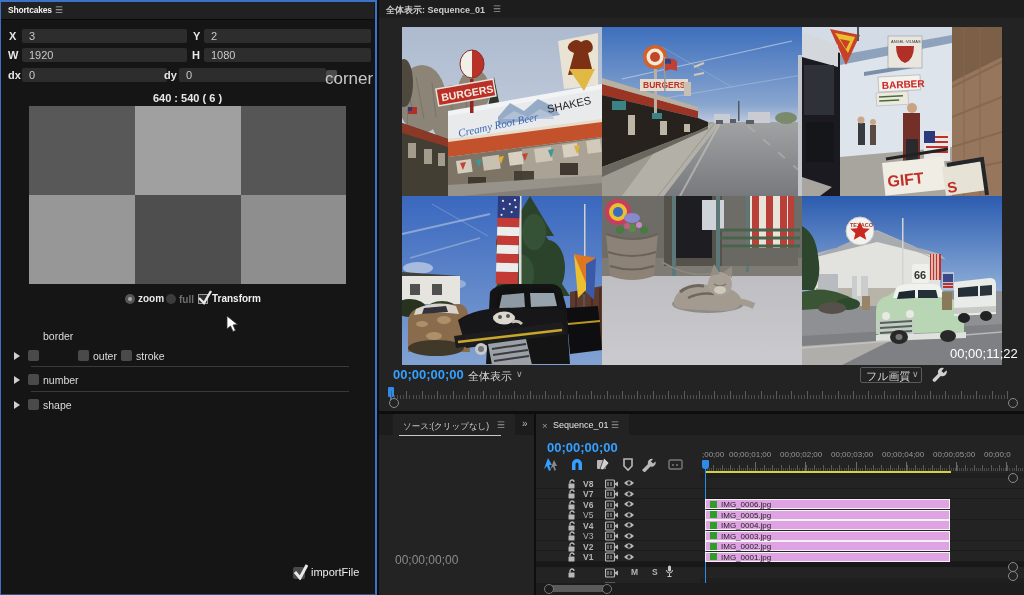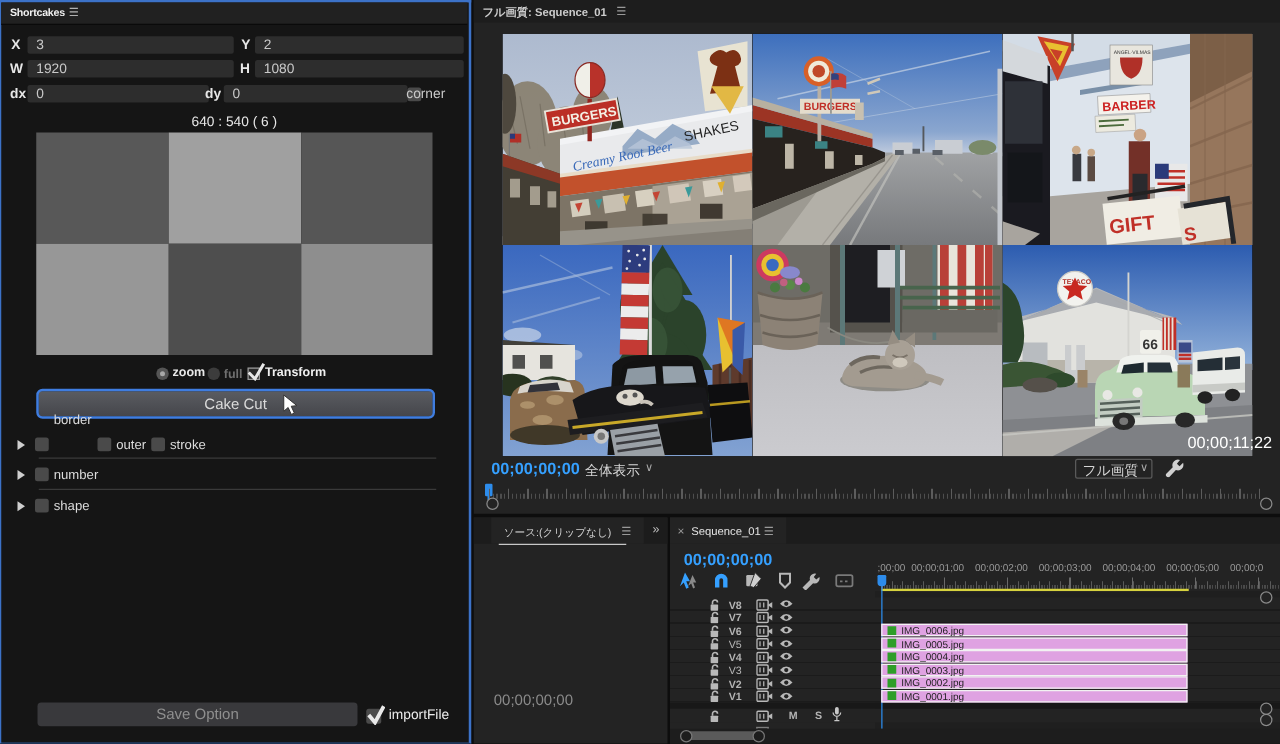--- a/index.html
+++ b/index.html
@@ -25,23 +25,23 @@
   <span class="abs lbl" style="left:7px;top:47px">W</span>
   <div class="abs inp" style="left:21px;top:46px;width:158px">1920</div>
   <span class="abs lbl" style="left:191px;top:47px">H</span>
   <div class="abs inp" style="left:203px;top:46px;width:160px">1080</div>
 
   <span class="abs lbl" style="left:7px;top:67px">dx</span>
   <div class="abs inp" style="left:21px;top:66px;width:138px">0</div>
   <span class="abs lbl" style="left:163px;top:67px">dy</span>
   <div class="abs inp" style="left:178px;top:66px;width:140px">0</div>
   <div class="abs cb" style="left:325px;top:68px"></div>
-  <span class="abs" style="left:324px;top:67px;color:#c9c9c9;font-size:11px">corner</span>
-
-  <div class="abs" style="left:0;top:90px;width:373px;text-align:center;color:#e8e8e8;font-weight:normal;font-size:11px">640 : 540 ( 6 )</div>
+  <span class="abs" style="left:324px;top:67px;color:#c9c9c9;font-size:17px">corner</span>
+
+  <div class="abs" style="left:0;top:90px;width:373px;text-align:center;color:#e8e8e8;font-weight:bold;font-size:11px">640 : 540 ( 6 )</div>
 
   <div class="abs" style="left:28px;top:104px;width:317px;height:178px">
     <div class="abs" style="left:0;top:0;width:106px;height:89px;background:#585858"></div>
     <div class="abs" style="left:106px;top:0;width:106px;height:89px;background:#a0a0a0"></div>
     <div class="abs" style="left:212px;top:0;width:105px;height:89px;background:#565656"></div>
     <div class="abs" style="left:0;top:89px;width:106px;height:89px;background:#979797"></div>
     <div class="abs" style="left:106px;top:89px;width:106px;height:89px;background:#4e4e4e"></div>
     <div class="abs" style="left:212px;top:89px;width:105px;height:89px;background:#8e8e8e"></div>
   </div>
 
@@ -49,21 +49,20 @@
   <div class="abs" style="left:127px;top:295px;width:4px;height:4px;border-radius:50%;background:#a8a8a8"></div>
   <span class="abs" style="left:137px;top:291px;color:#e8e8e8;font-weight:bold;font-size:10px">zoom</span>
   <div class="abs" style="left:165px;top:292px;width:10px;height:10px;border-radius:50%;background:#3c3c3c;box-sizing:border-box"></div>
   <span class="abs" style="left:178px;top:292px;color:#6f6f6f;font-weight:bold;font-size:10px">full</span>
   <div class="abs" style="left:197px;top:292px;width:10px;height:10px;background:#2a2a2a;border:1px solid #9a9a9a;box-sizing:border-box"></div>
   <svg class="abs" style="left:196px;top:287px" width="16" height="16">
       <path d="M2 9 L7 14 L14 2" stroke="#e8e8e8" stroke-width="2.4" fill="none"></path>
     </svg>
   <span class="abs" style="left:211px;top:291px;color:#f0f0f0;font-weight:bold;font-size:10px">Transform</span>
 
-  <div class="abs" style="left:28px;top:309px;width:315px;height:20px;background:linear-gradient(#5a5c61,#45464b);border:2px solid #3f7de0;border-radius:5px;color:#dadada;font-size:12px;text-align:center;line-height:20px">Cake Cut</div>
 
   <svg class="abs" style="left:224px;top:313px" width="14" height="18">
       <path d="M2 1 L2 14 L5.5 11 L8 16.5 L10.5 15.5 L8 10 L12.5 9.5 Z" fill="#fff" stroke="#333" stroke-width="0.8"></path>
     </svg>
 
   <svg class="abs" style="left:12px;top:349px" width="8" height="10">
       <path d="M1 1 L7 5 L1 9 Z" fill="#cfcfcf"></path>
     </svg>
   <div class="abs cb" style="left:27px;top:348px"></div>
   <span class="abs" style="left:42px;top:328px;color:#dcdcdc;font-size:10.5px">border</span>
@@ -77,31 +76,30 @@
     </svg>
   <div class="abs cb" style="left:27px;top:372px"></div>
   <span class="abs" style="left:42px;top:372px;color:#dcdcdc;font-size:10.5px">number</span>
   <div class="abs sep" style="left:30px;top:389px;width:318px"></div>
   <svg class="abs" style="left:12px;top:398px" width="8" height="10">
       <path d="M1 1 L7 5 L1 9 Z" fill="#cfcfcf"></path>
     </svg>
   <div class="abs cb" style="left:27px;top:397px"></div>
   <span class="abs" style="left:42px;top:397px;color:#dcdcdc;font-size:10.5px">shape</span>
 
-  <div class="abs" style="left:29px;top:560px;width:256px;height:19px;background:#39393c;border-radius:3px;color:#8f8f8f;font-size:12px;text-align:center;line-height:19px">Save Option</div>
   <svg class="abs" style="left:291px;top:562px" width="16" height="16">
       <rect x="1" y="3" width="12" height="12" fill="#4a4a4a" rx="2"></rect>
       <path d="M3 8 L8 14 L15 1" stroke="#e8e8e8" stroke-width="3" fill="none"></path>
     </svg>
   <span class="abs" style="left:310px;top:564px;color:#ececec;font-size:11px">importFile</span>
 </div>
 
 <div class="abs" style="left:379px;top:0;width:645px;height:411px;background:#232323">
   <div class="abs" style="left:0;top:0;width:645px;height:18px;background:#1d1d1d">
-    <span class="abs" style="left:7px;top:4px;color:#cccccc;font-weight:bold;font-size:9px">フル画質: Sequence_01</span>
+    <span class="abs" style="left:7px;top:4px;color:#cccccc;font-weight:bold;font-size:9px">全体表示: Sequence_01</span>
     <span class="abs" style="left:114px;top:4px;color:#999;font-size:9px">☰</span>
   </div>
 
   <div class="abs" style="left:23px;top:27px;width:600px;height:338px;background:#000" id="video">
 
   <svg class="abs" style="left:0;top:0" width="200" height="169" viewBox="0 0 200 169">
     <defs>
           <linearGradient id="sky1" x1="0" y1="0" x2="0" y2="1">
       <stop offset="0" stop-color="#adbACF"></stop>
             <stop offset="1" stop-color="#cdd6e2"></stop>

